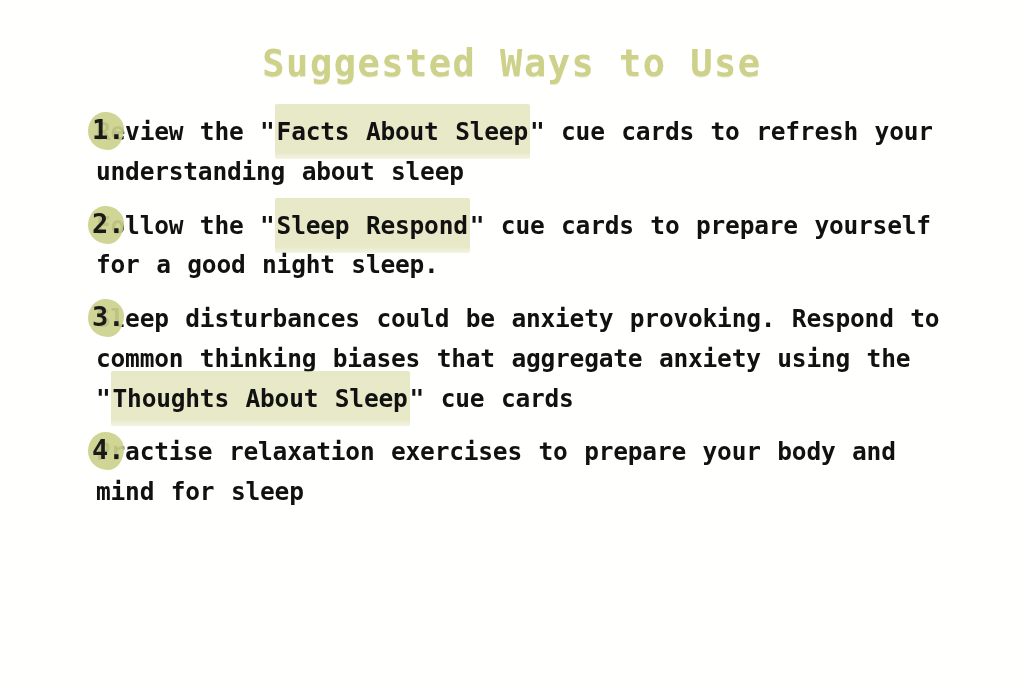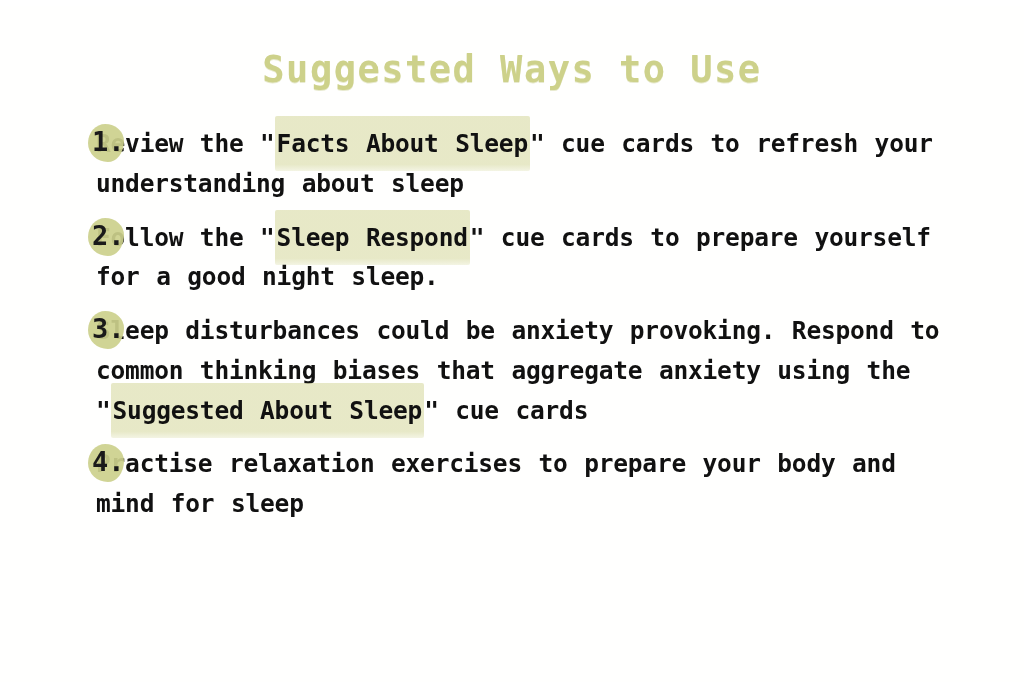--- a/index.html
+++ b/index.html
@@ -20,21 +20,21 @@
     background: #fffffe;
     box-sizing: border-box;
   }
   .title {
     text-align: center;
     color: #cdd18a;
     font-family: "DejaVu Sans Mono", monospace;
     font-weight: bold;
     font-size: 37px;
     letter-spacing: 1.5px;
-    margin: 6px;
+    margin: 0;
     padding-top: 42px;
     line-height: 1.2;
     text-shadow: 0 1px 0 rgba(190,195,120,0.35);
   }
   .list {
     margin: 0;
     padding: 26px 0 0 0;
     list-style: none;
   }
   .item {
@@ -95,21 +95,21 @@
 
     <li class="item">
       <span class="num-hl"></span>
       <span class="num">2.</span>
       <span class="text"><span>Follow the "</span><span class="hl">Sleep Respond</span><span>" cue cards to prepare yourself for a good night sleep.</span></span>
     </li>
 
     <li class="item">
       <span class="num-hl"></span>
       <span class="num">3.</span>
-      <span class="text"><span>Sleep disturbances could be anxiety provoking. Respond to common thinking biases that aggregate anxiety using the "</span><span class="hl">Suggested About Sleep</span><span>" cue cards</span></span>
+      <span class="text"><span>Sleep disturbances could be anxiety provoking. Respond to common thinking biases that aggregate anxiety using the "</span><span class="hl">Thoughts About Sleep</span><span>" cue cards</span></span>
     </li>
 
     <li class="item">
       <span class="num-hl"></span>
       <span class="num">4.</span>
       <span class="text"><span>Practise relaxation exercises to prepare your body and mind for sleep</span></span>
     </li>
 
   </ol>
 </div>

